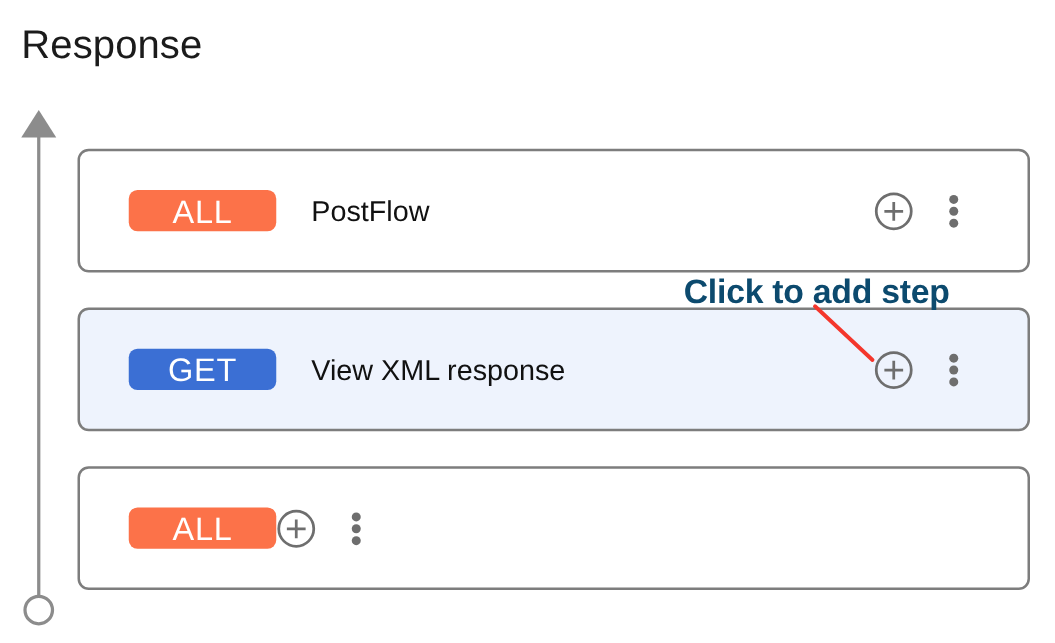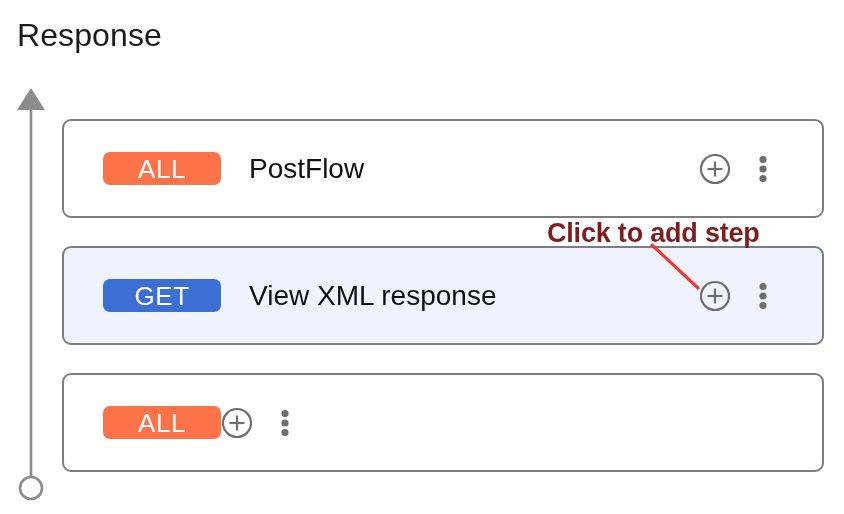--- a/index.html
+++ b/index.html
@@ -77,21 +77,21 @@
     color: #ffffff;
     font-size: 26px;
     line-height: 20px;
     letter-spacing: 0.6px;
     font-weight: 400;
     flex: none;
   }
 
   .flow-label {
     margin-left: 28px;
-    font-size: 28px;
+    font-size: 23px;
     line-height: 28px;
     color: #111111;
     font-weight: 400;
     white-space: nowrap;
     flex: 1 1 auto;
   }
 
   .row-actions {
     display: flex;
     align-items: center;
@@ -121,21 +121,21 @@
     height: 514px;
     pointer-events: none;
   }
   .annotation-text {
     position: absolute;
     left: 547px;
     top: 218px;
     font-size: 27px;
     line-height: 30px;
     font-weight: bold;
-    color: #7f1d1d;
+    color: #0c4a6e;
     white-space: nowrap;
     letter-spacing: -0.2px;
   }
   .annotation-line {
     position: absolute;
     left: 0;
     top: 0;
   }
 </style>
 </head>

